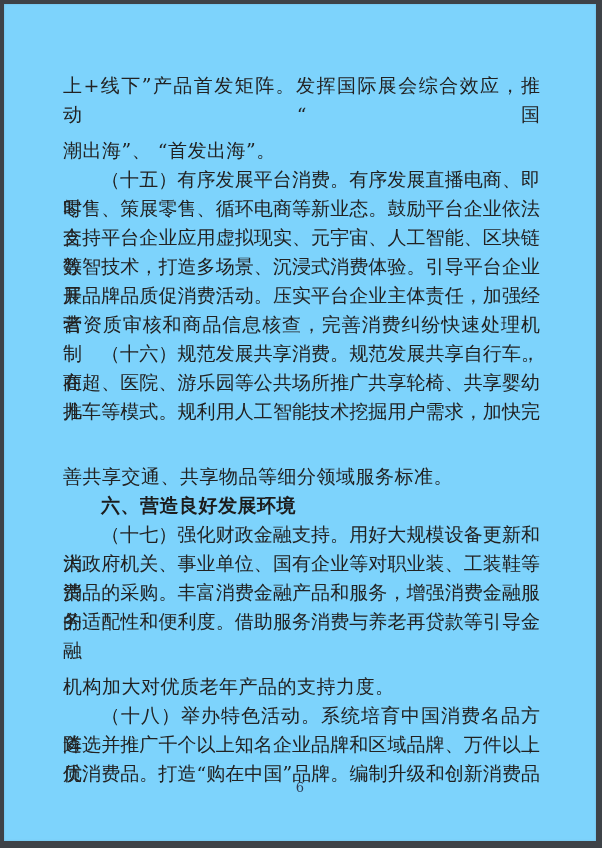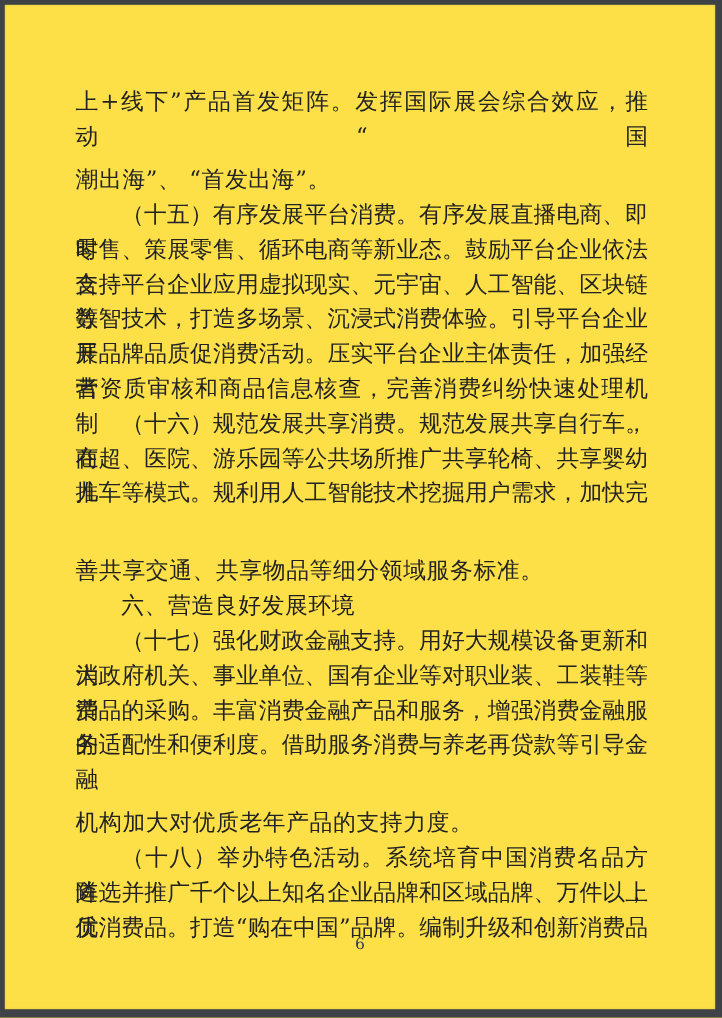--- a/index.html
+++ b/index.html
@@ -13,21 +13,21 @@
     position: relative;
     overflow: hidden;
     font-family: "DejaVu Serif", "Liberation Serif", serif;
   }
   .paper {
     position: absolute;
     left: 4px;
     top: 4px;
     right: 6px;
     bottom: 7px;
-    background: #fde047;
+    background: #7dd3fc;
     box-shadow: inset 0 0 2px rgba(0,0,0,0.15);
   }
   .text-block {
     position: absolute;
     left: 59px;            
     top: 67px;
     width: 477px;
   }
   .line {
     font-size: 19px;
@@ -46,21 +46,21 @@
   }
   .line.indent {
     text-indent: 2em;
   }
   .line.plain {
     text-align: left;
     margin-top: 36px;
   }
   .line.heading {
     font-family: "DejaVu Sans", "Liberation Sans", sans-serif;
-    font-weight: normal;
+    font-weight: bold;
     text-indent: 2em;
     color: #1c1c1c;
   }
   .page-number {
     position: absolute;
     left: 0;
     right: 0;
     top: 776px;
     text-align: center;
     font-size: 13px;

